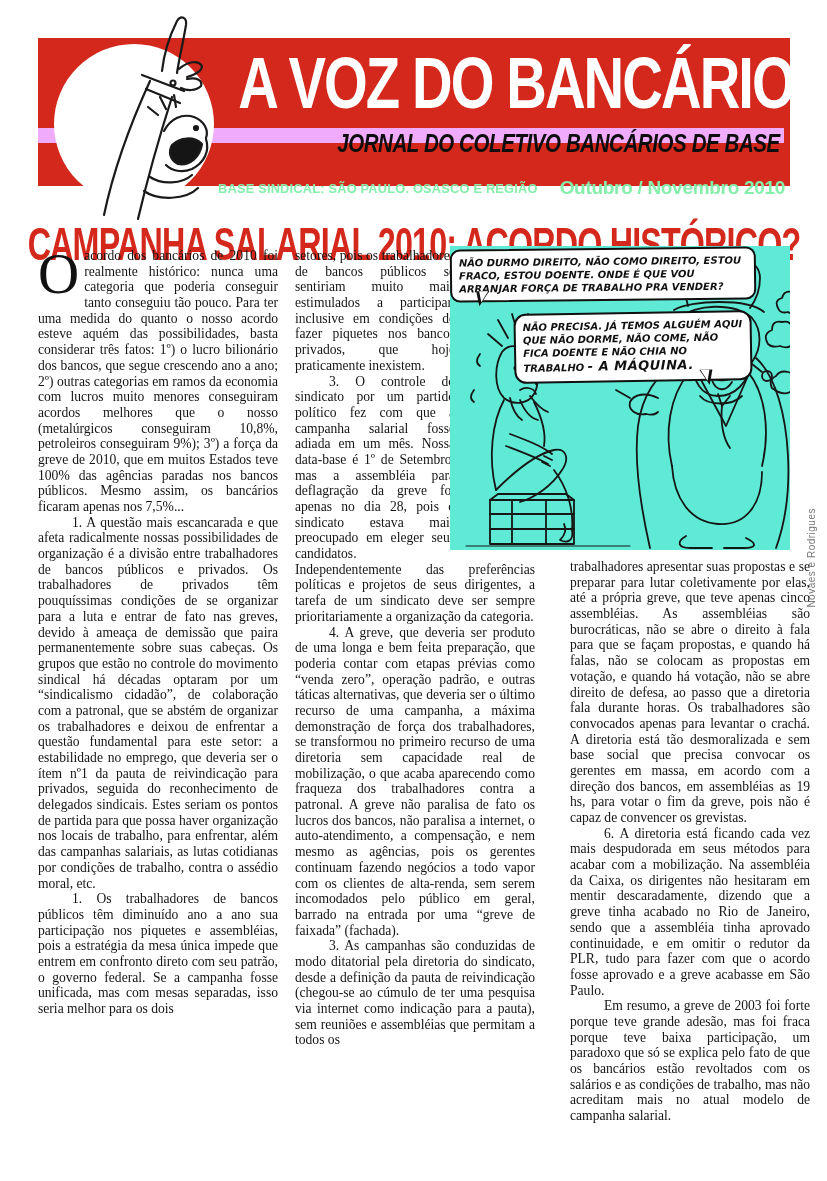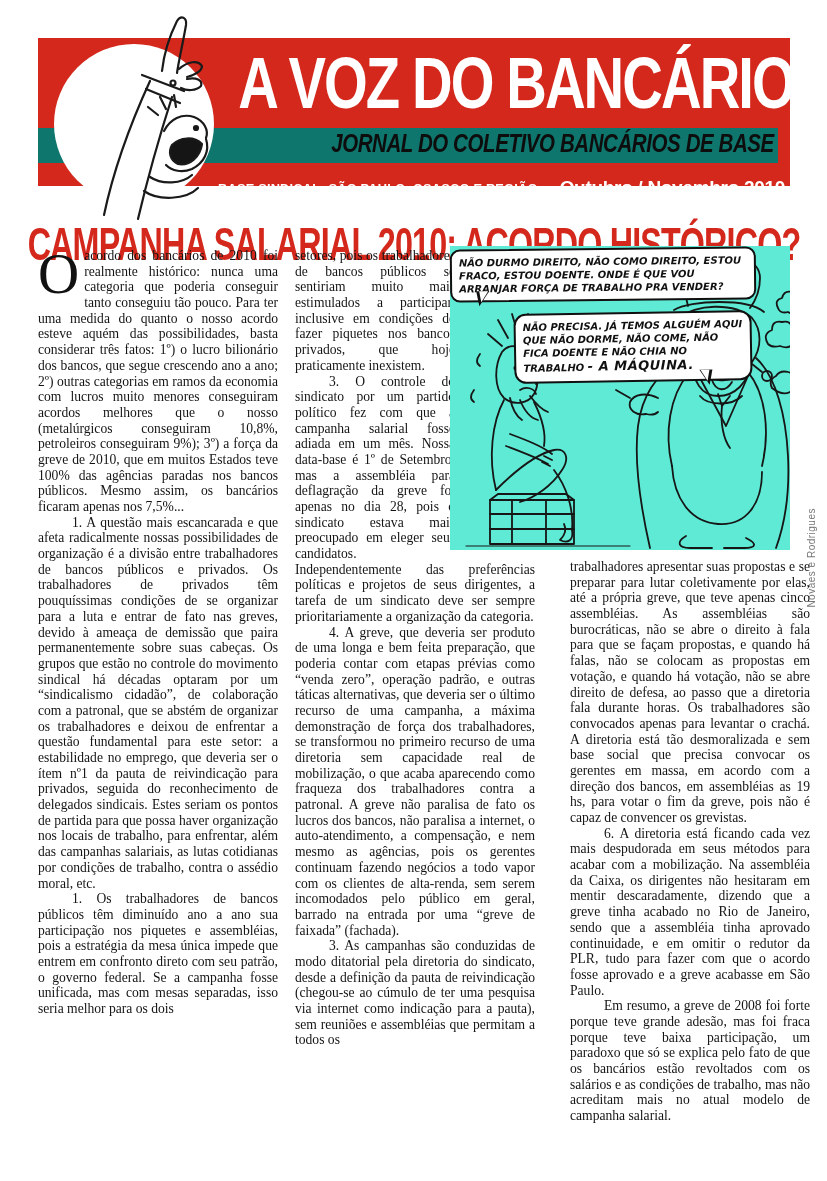--- a/index.html
+++ b/index.html
@@ -4,26 +4,26 @@
 <style>
   html,body{margin:0;padding:0;background:#ffffff;}
   .page{position:relative;width:827px;height:1181px;background:#fff;overflow:hidden;
         font-family:"Liberation Serif",serif;}
 
   
   .mast-box{position:absolute;left:38px;top:38px;width:752px;height:148px;background:#d4281c;}
   .mast-title{position:absolute;left:206px;right:2px;top:-2px;height:92px;display:flex;align-items:center;
       justify-content:center;color:#fff;font-family:"Liberation Sans",sans-serif;font-weight:bold;
       font-size:58px;letter-spacing:-2px;white-space:nowrap;transform:scale(0.97,1.24);transform-origin:center;}
-  .mast-sub{position:absolute;left:0;right:12px;top:90px;height:35px;background:#0f766e;}
+  .mast-sub{position:absolute;left:0;right:6px;top:90px;height:15px;background:#f0abfc;}
   .mast-sub span{display:block;text-align:right;padding-right:5px;color:#0d0d0d;
       font:italic 900 25px/30px "Liberation Sans",sans-serif;letter-spacing:-0.5px;
       transform:scaleX(0.82);transform-origin:right center;white-space:nowrap;}
   .mast-band{position:absolute;left:0;right:0;top:120px;height:28px;display:flex;align-items:center;
-      justify-content:space-between;padding:16px 5px 0 180px;color:#ffffff;font-family:"Liberation Sans",sans-serif;border-radius:14px;}
+      justify-content:space-between;padding:16px 5px 0 180px;color:#86efac;font-family:"Liberation Sans",sans-serif;border-radius:14px;}
   .base-line{font-weight:bold;font-size:13.5px;letter-spacing:0.2px;transform:scaleX(0.95);transform-origin:left center;white-space:nowrap;}
   .issue-date{font-weight:bold;font-size:19px;letter-spacing:-0.3px;white-space:nowrap;}
   .mast-logo{position:absolute;left:8px;top:-27px;width:215px;height:222px;z-index:5;}
   .mast-logo svg{display:block;}
 
   
   .headline{position:absolute;left:38px;top:193px;width:752px;height:52px;display:flex;align-items:center;
       justify-content:center;color:#d4281c;font-family:"Liberation Sans",sans-serif;font-weight:bold;
       font-size:38px;letter-spacing:-1px;white-space:nowrap;transform:scale(0.85,1.2);transform-origin:center;}
 
@@ -110,21 +110,21 @@
       <div class="wrap-spacer"></div>
       <p class="noindent">setores, pois os trabalhadores de bancos públicos se sentiriam muito mais estimulados a participar, inclusive em condições de fazer piquetes nos bancos privados, que hoje praticamente inexistem.</p>
       <p>3. O controle do sindicato por um partido político fez com que a campanha salarial fosse adiada em um mês. Nossa data-base é 1º de Setembro, mas a assembléia para deflagração da greve foi apenas no dia 28, pois o sindicato estava mais preocupado em eleger seus candidatos. Independentemente das preferências políticas e projetos de seus dirigentes, a tarefa de um sindicato deve ser sempre prioritariamente a organização da categoria.</p>
       <p>4. A greve, que deveria ser produto de uma longa e bem feita preparação, que poderia contar com etapas prévias como “venda zero”, operação padrão, e outras táticas alternativas, que deveria ser o último recurso de uma campanha, a máxima demonstração de força dos trabalhadores, se transformou no primeiro recurso de uma diretoria sem capacidade real de mobilização, o que acaba aparecendo como fraqueza dos trabalhadores contra a patronal. A greve não paralisa de fato os lucros dos bancos, não paralisa a internet, o auto-atendimento, a compensação, e nem mesmo as agências, pois os gerentes continuam fazendo negócios a todo vapor com os clientes de alta-renda, sem serem incomodados pelo público em geral, barrado na entrada por uma “greve de faixada” (fachada).</p>
       <p>3. As campanhas são conduzidas de modo ditatorial pela diretoria do sindicato, desde a definição da pauta de reivindicação (chegou-se ao cúmulo de ter uma pesquisa via internet como indicação para a pauta), sem reuniões e assembléias que permitam a todos os</p>
     </div>
 
     <div class="col col-3">
       <p class="noindent">trabalhadores apresentar suas propostas e se preparar para lutar coletivamente por elas, até a própria greve, que teve apenas cinco assembléias. As assembléias são burocráticas, não se abre o direito à fala para que se façam propostas, e quando há falas, não se colocam as propostas em votação, e quando há votação, não se abre direito de defesa, ao passo que a diretoria fala durante horas. Os trabalhadores são convocados apenas para levantar o crachá. A diretoria está tão desmoralizada e sem base social que precisa convocar os gerentes em massa, em acordo com a direção dos bancos, em assembléias as 19 hs, para votar o fim da greve, pois não é capaz de convencer os grevistas.</p>
       <p>6. A diretoria está ficando cada vez mais despudorada em seus métodos para acabar com a mobilização. Na assembléia da Caixa, os dirigentes não hesitaram em mentir descaradamente, dizendo que a greve tinha acabado no Rio de Janeiro, sendo que a assembléia tinha aprovado continuidade, e em omitir o redutor da PLR, tudo para fazer com que o acordo fosse aprovado e a greve acabasse em São Paulo.</p>
-      <p>Em resumo, a greve de 2008 foi forte porque teve grande adesão, mas foi fraca porque teve baixa participação, um paradoxo que só se explica pelo fato de que os bancários estão revoltados com os salários e as condições de trabalho, mas não acreditam mais no atual modelo de campanha salarial.</p>
+      <p>Em resumo, a greve de 2003 foi forte porque teve grande adesão, mas foi fraca porque teve baixa participação, um paradoxo que só se explica pelo fato de que os bancários estão revoltados com os salários e as condições de trabalho, mas não acreditam mais no atual modelo de campanha salarial.</p>
     </div>
 
     <figure class="cartoon" style="margin:0;">
       <svg width="340" height="304" viewBox="0 0 340 304">
         <g fill="none" stroke="#161616" stroke-width="1.8" stroke-linecap="round" stroke-linejoin="round">
 
           <path d="M52,100 l-14,-12 M58,92 l-10,-18 M68,88 l-6,-20 M78,86 l0,-18 M88,90 l8,-16 M94,96 l12,-10"></path>
 
           <path d="M52,106 C44,120 44,142 54,152 C64,160 78,158 84,148 C90,138 88,120 80,110 C72,100 60,96 52,106 Z"></path>
           <circle cx="66" cy="122" r="1.6" fill="#161616"></circle>

